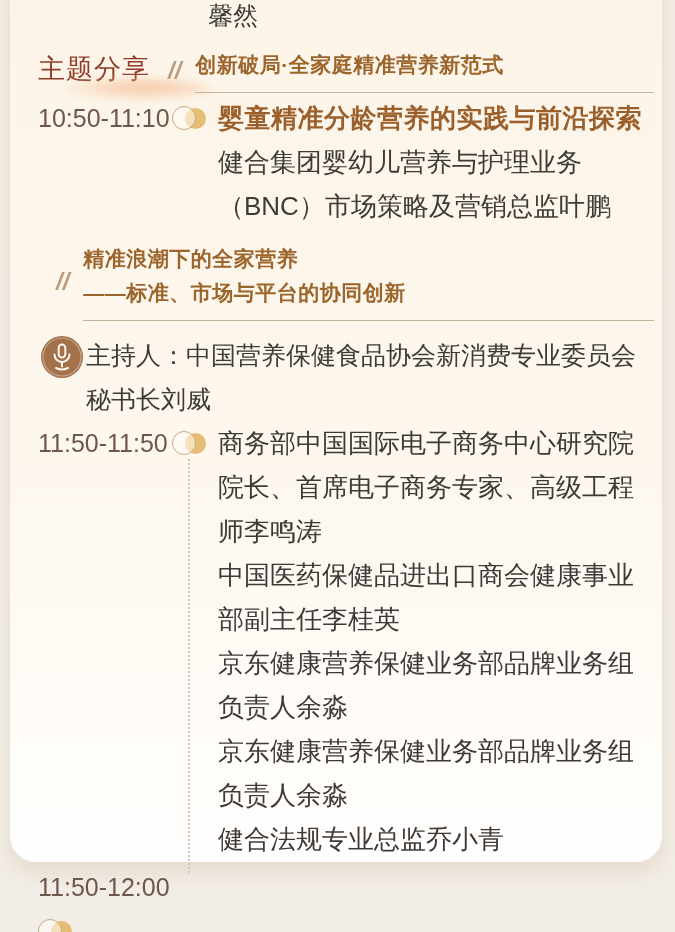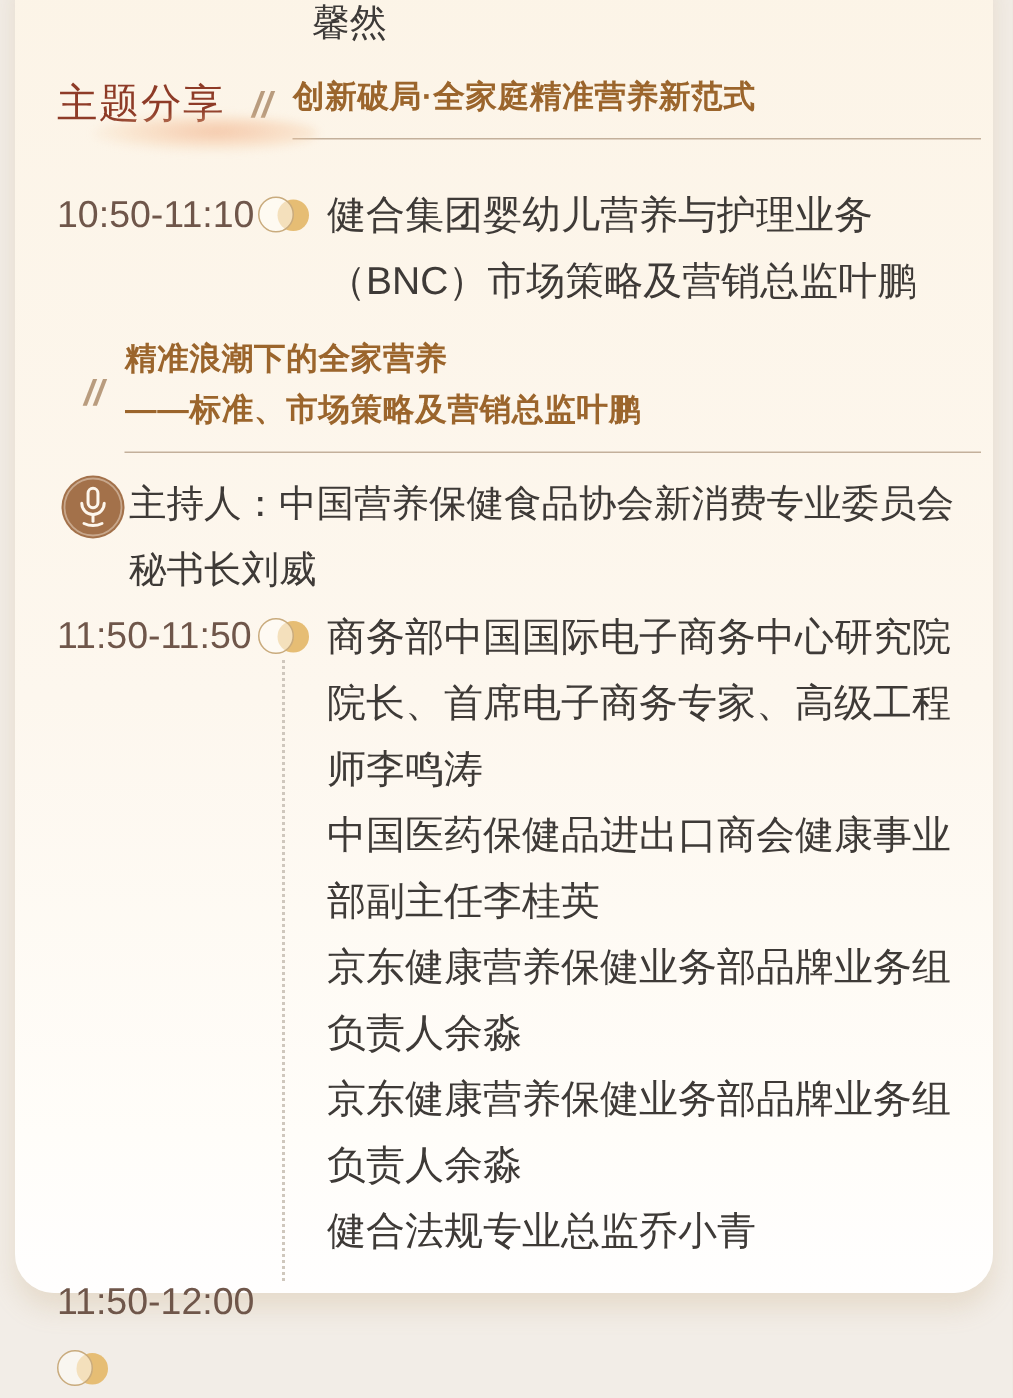--- a/index.html
+++ b/index.html
@@ -63,21 +63,21 @@
   }
   .header-titlebox {
     flex:1; border-bottom:1px solid #c3b09b; padding-bottom:10px;
   }
   .header-title {
     font-size:21px; font-weight:bold; color:#9b652c; line-height:34px; letter-spacing:0.5px;
   }
 
   
   .session { position:relative; display:flex; align-items:flex-start; }
-  .s1 { margin-top:28px; }
+  .s1 { margin-top:3px; }
   .s2 { margin-top:0px; }
   .s3 { margin-top:4px;flex-direction:column; }
   .host-row { margin-top:12px; display:flex; align-items:flex-start; }
 
   .time { flex:none; width:134px; font-size:25px; color:#6f564a; line-height:44px; }
 
   .bullet-col { flex:none; width:46px; padding-top:9px; }
   .bullet { position:relative; display:block; width:38px; height:27px; }
   .bullet .c-gold {
     position:absolute; left:13px; top:3px; width:21px; height:21px;
@@ -125,29 +125,30 @@
 
     <div class="session s1">
       <div class="time">10:50-11:10</div>
       <div class="bullet-col">
         <span class="bullet">
           <span class="c-gold"></span>
           <span class="c-white"></span>
         </span>
       </div>
       <div class="content">
+        <p class="session-title">婴童精准分龄营养的实践与前沿探索</p>
         <p>健合集团婴幼儿营养与护理业务（BNC）市场策略及营销总监叶鹏</p>
       </div>
     </div>
 
     <div class="header-row h2">
       <div class="header-sep">//</div>
       <div class="header-titlebox">
         <div class="header-title">精准浪潮下的全家营养</div>
-        <div class="header-title">——标准、市场策略及营销总监叶鹏</div>
+        <div class="header-title">——标准、市场与平台的协同创新</div>
       </div>
     </div>
 
     <div class="host-row">
       <div class="mic-col">
         <svg width="44" height="44" viewBox="0 0 44 44">
           <circle cx="22" cy="22" r="21" fill="#a3714a"></circle>
           <circle cx="22" cy="22" r="19" fill="none" stroke="rgba(255,250,240,0.4)" stroke-width="1.2"></circle>
           <rect x="18.7" y="9.5" width="6.6" height="13" rx="3.3" fill="none" stroke="#fdf6ec" stroke-width="2"></rect>
           <path d="M14.5 19.5 a7.5 7.5 0 0 0 15 0" fill="none" stroke="#fdf6ec" stroke-width="2" stroke-linecap="round"></path>

